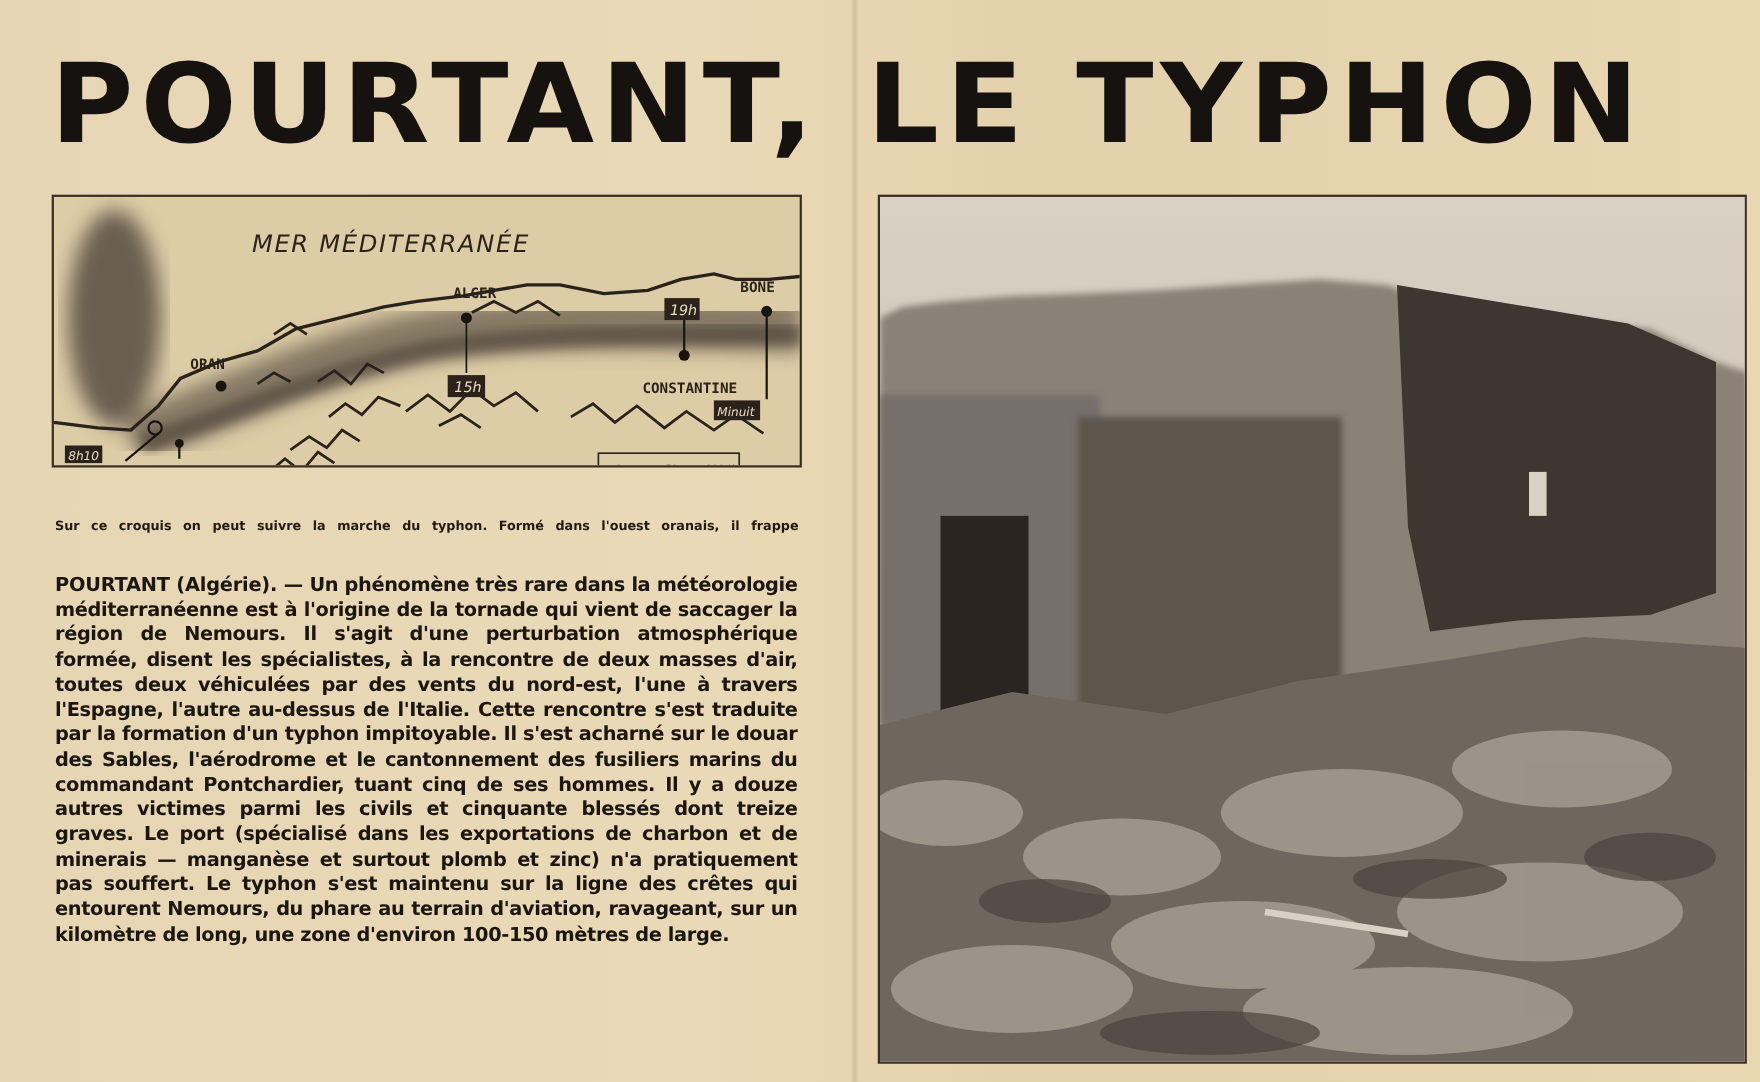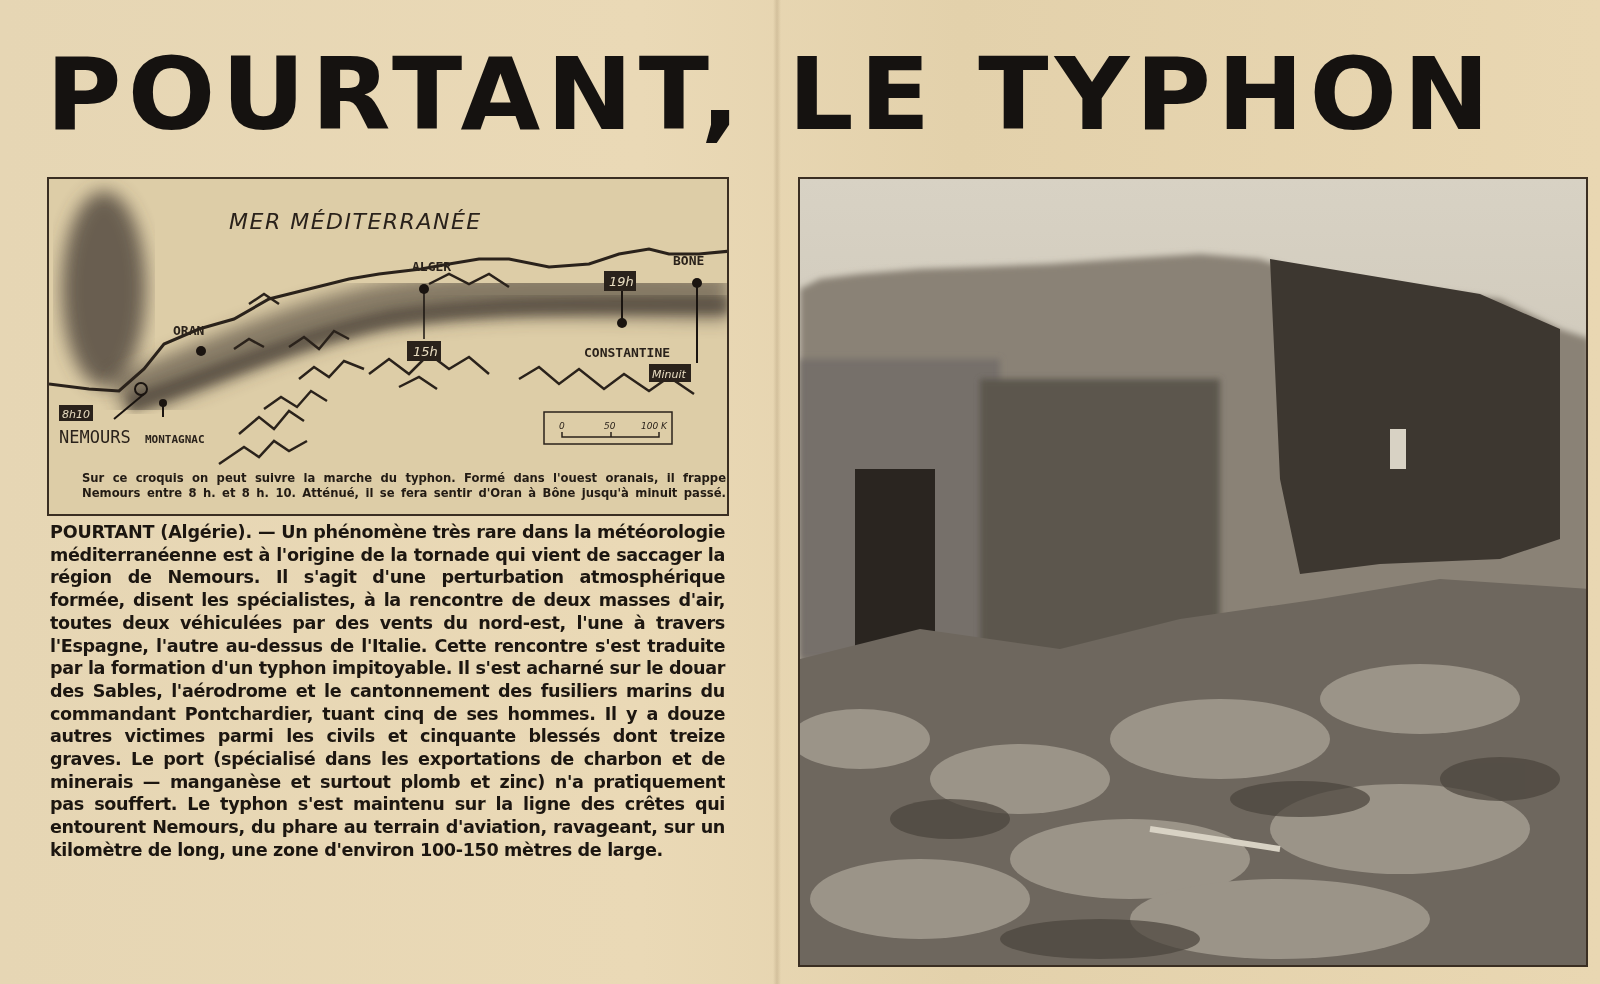--- a/index.html
+++ b/index.html
@@ -12,32 +12,32 @@
   .fold { position:absolute; left:773px; top:0; width:8px; height:984px;
     background: linear-gradient(90deg, rgba(0,0,0,0), rgba(120,95,60,0.18), rgba(0,0,0,0)); }
   .headline {
     position:absolute; left:46px; top:40px; margin:0;
     font-family:"DejaVu Sans", sans-serif; font-weight:bold;
     font-size:100px; line-height:110px; letter-spacing:6px; white-space:nowrap;
     color:#151210;
     transform: scaleX(1.03); transform-origin:left top;
   }
   .map {
-    position:absolute; left:47px; top:177px; width:682px; height:339px;
+    position:absolute; left:47px; top:177px; width:682px; height:248px;
     border:2px solid #3a2e22; box-sizing:border-box; overflow:hidden;
     background:#ddcda7;
   }
   .map svg { position:absolute; left:0; top:0; }
   .caption {
     position:absolute; left:50px; top:471px; width:676px;
     font-family:"DejaVu Sans", sans-serif; font-weight:bold;
     font-size:11.6px; line-height:15px; text-align:justify; text-align-last:justify;
     color:#221b14;
   }
-  .caption .l2 { text-align-last:justify; display:block;margin-left:32px; }
+  .caption .l2 { text-align-last:justify; display:block; }
   .body-text {
     position:absolute; left:50px; top:521px; width:675px;
     font-family:"DejaVu Sans", sans-serif; font-weight:bold;
     font-size:17.6px; line-height:22.7px; letter-spacing:-0.35px;
     text-align:justify; color:#1c1610;
   }
   .body-text .dateline { letter-spacing:-0.2px; }
   .photo {
     position:absolute; left:798px; top:177px; width:790px; height:790px;
     border:2px solid #3a2e22; box-sizing:border-box; overflow:hidden;
@@ -116,21 +116,20 @@
     <text x="560" y="107" font-family="DejaVu Sans, sans-serif" font-style="italic" font-size="13" fill="#e8dcc0">19h</text>
     <text x="603" y="199" font-family="DejaVu Sans, sans-serif" font-style="italic" font-size="11" fill="#e8dcc0">Minuit</text>
     <text x="510" y="250" font-family="DejaVu Sans, sans-serif" font-style="italic" font-size="9" fill="#2a221b">0</text>
     <text x="555" y="250" font-family="DejaVu Sans, sans-serif" font-style="italic" font-size="9" fill="#2a221b">50</text>
     <text x="592" y="250" font-family="DejaVu Sans, sans-serif" font-style="italic" font-size="9" fill="#2a221b">100 K</text>
   </svg>
 </div>
 
 <div class="caption">
   <span class="l2">Sur ce croquis on peut suivre la marche du typhon. Formé dans l'ouest oranais, il frappe</span>
-  <span class="l2">Nemours entre 8 h. et 8 h. 10. Atténué, il se fera sentir d'Oran à Bône jusqu'à minuit passé.</span>
 </div>
 
 <div class="body-text">
   <span class="dateline">POURTANT (Algérie). —</span>
   <span>Un phénomène très rare dans la météorologie méditerranéenne est à l'origine de la tornade qui vient de saccager la région de Nemours. Il s'agit d'une perturbation atmosphérique formée, disent les spécialistes, à la rencontre de deux masses d'air, toutes deux véhiculées par des vents du nord-est, l'une à travers l'Espagne, l'autre au-dessus de l'Italie. Cette rencontre s'est traduite par la formation d'un typhon impitoyable. Il s'est acharné sur le douar des Sables, l'aérodrome et le cantonnement des fusiliers marins du commandant Pontchardier, tuant cinq de ses hommes. Il y a douze autres victimes parmi les civils et cinquante blessés dont treize graves. Le port (spécialisé dans les exportations de charbon et de minerais — manganèse et surtout plomb et zinc) n'a pratiquement pas souffert. Le typhon s'est maintenu sur la ligne des crêtes qui entourent Nemours, du phare au terrain d'aviation, ravageant, sur un kilomètre de long, une zone d'environ 100-150 mètres de large.</span>
 </div>
 
 <div class="photo">
   <svg width="790" height="790" viewBox="0 0 790 790">
     <defs>

